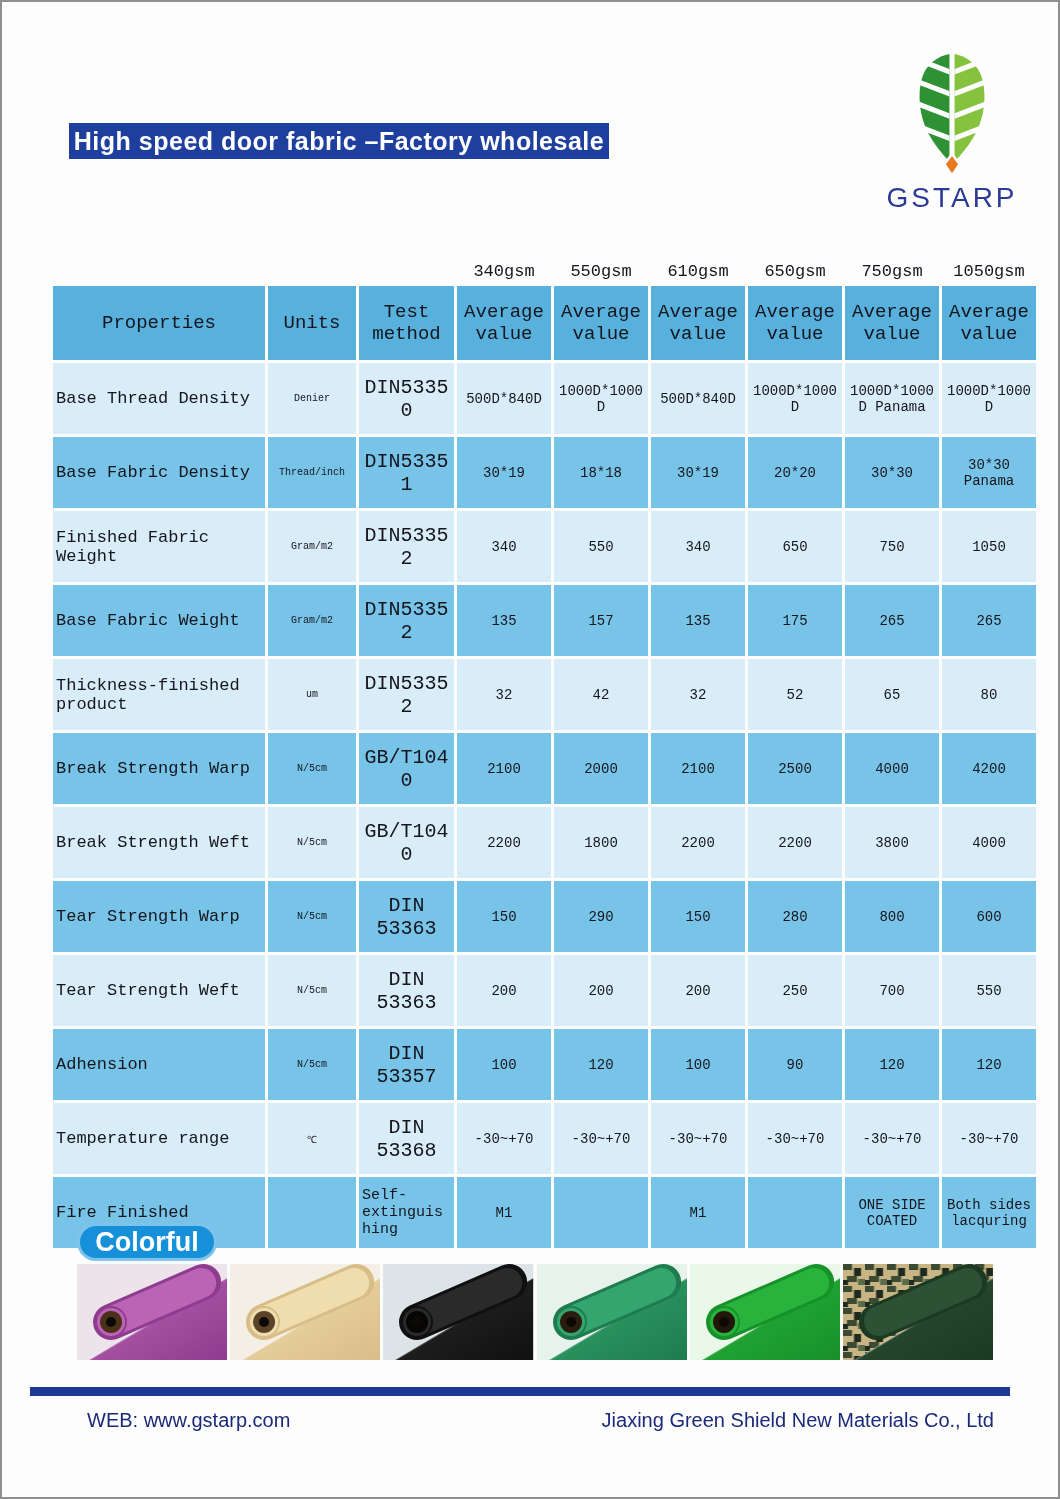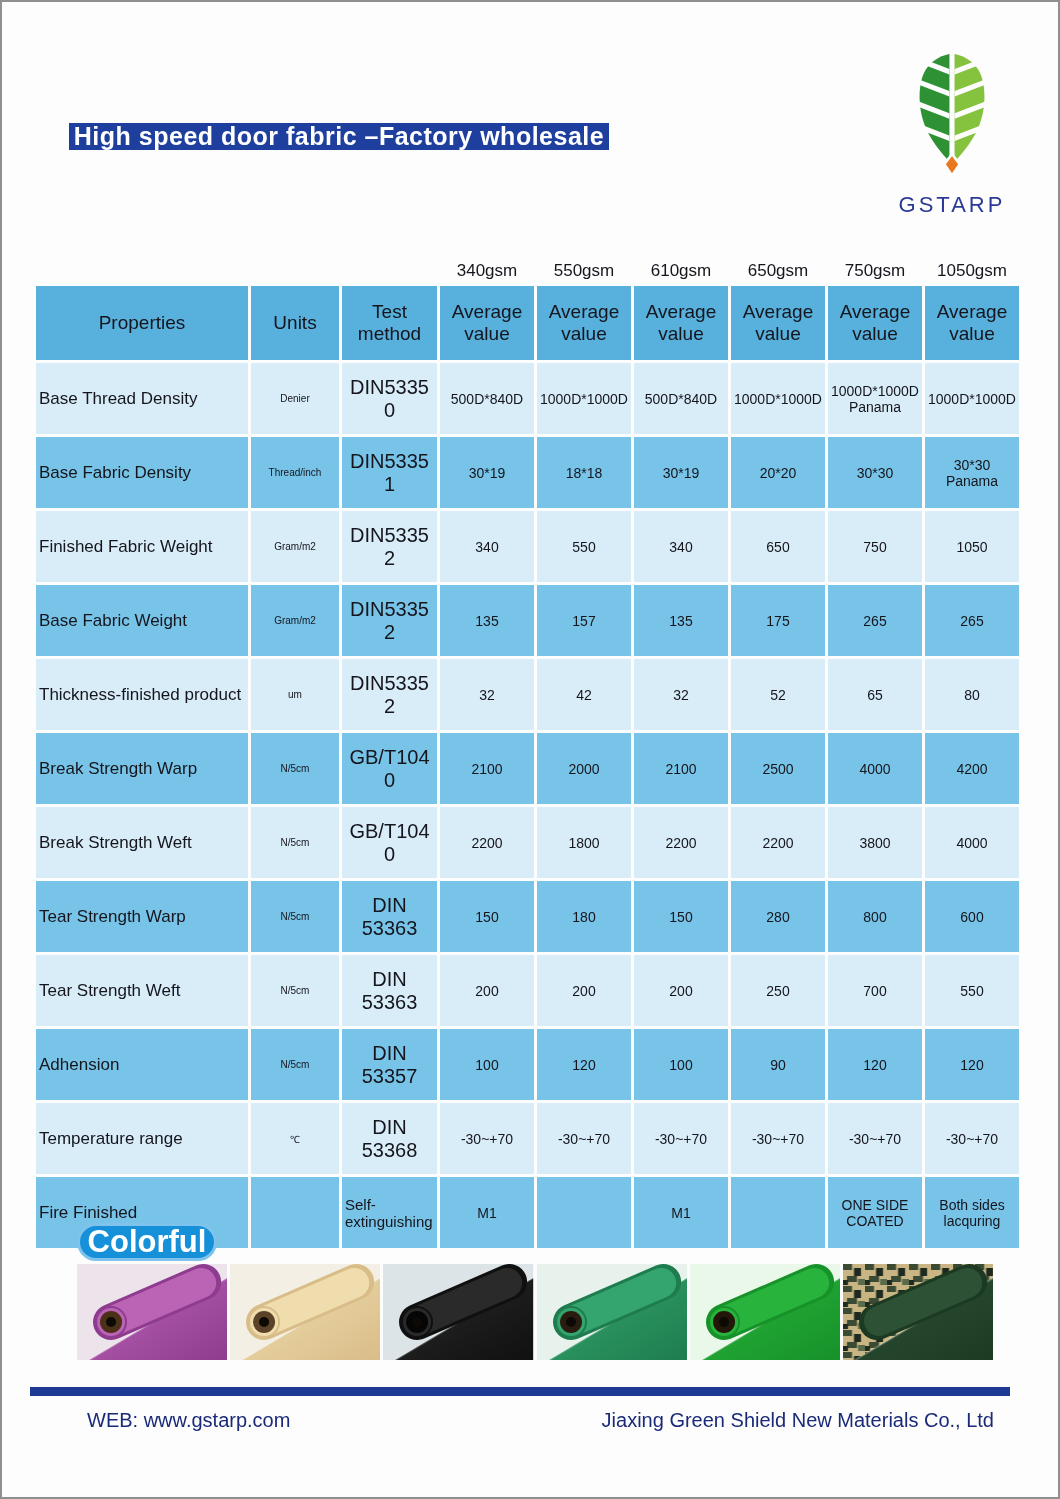--- a/index.html
+++ b/index.html
@@ -1,46 +1,46 @@
 <!DOCTYPE html>
 <html style="--banner_blue: #1e3f9e; --header_blue: #57b1dc; --row_medium: #77c4e8; --row_light: #d9edf8; --pill_blue: #1691d9; --footer_navy: #1c3a94; --footer_text: #1b2a78; --logo_blue: #2b3a96; --leaf_dark: #2e9134; --leaf_light: #85c23e; --leaf_orange: #e8791f; --text_dark: #16161e;"><head>
 <meta charset="utf-8">
 <style>
   html,body{margin:0;padding:0;background:#e9e9e9;}
   .page{position:relative;width:1060px;height:1499px;background:#fdfdfd;
         border:2px solid #8f8f8f;box-sizing:border-box;overflow:hidden;
         font-family:"Liberation Sans",sans-serif;color:var(--text_dark,#16161e);}
 
   
-  .banner{position:absolute;left:67px;top:121px;width:540px;height:27px;
+  .banner{position:absolute;left:67px;top:121px;width:540px;height:36px;
           background:var(--banner_blue,#1e3f9e);color:#fff;font-size:25px;font-weight:bold;
           display:flex;align-items:center;justify-content:center;letter-spacing:.5px;}
   .logo{position:absolute;left:855px;top:48px;width:190px;text-align:center;}
   .logo svg{width:100px;height:128px;display:block;margin:0 auto;}
-  .logo-text{margin-top:14px;font-size:22px;letter-spacing:3px;color:var(--logo_blue,#2b3a96);}
+  .logo-text{margin-top:4px;font-size:28px;letter-spacing:3px;color:var(--logo_blue,#2b3a96);}
 
   
-  .tbl-wrap{position:absolute;left:31px;top:254px;width:962px;}
+  .tbl-wrap{position:absolute;left:48px;top:254px;width:962px;font-family:Liberation Mono, monospace;}
   table.tbl{border-collapse:separate;border-spacing:3px;table-layout:fixed;width:962px;}
   .tbl td,.tbl th{vertical-align:middle;text-align:center;padding:2px 3px;
                   word-wrap:break-word;color:#15151d;}
   .tbl tr.gsm-row td{background:transparent;height:24px;font-size:17px;padding:0;}
   .tbl tr.head th{background:var(--header_blue,#57b1dc);height:70px;font-size:19px;font-weight:400;}
   .tbl tr.data td{height:67px;font-size:14px;}
   .tbl tr.data td:nth-child(1){text-align:left;font-size:17px;}
   .tbl tr.data td:nth-child(2){font-size:10px;}
   .tbl tr.data td:nth-child(3){font-size:20px;}
   .tbl tr.row-light td{background:var(--row_light,#d9edf8);}
   .tbl tr.row-med td{background:var(--row_medium,#77c4e8);}
   .tbl tr.data:last-child td:nth-child(3){text-align:left;font-size:15px;}
 
   
   .pill{position:absolute;left:75px;top:1221px;width:140px;height:38px;border-radius:20px;
         background:var(--pill_blue,#1691d9);border:3px solid #7fc3ec;box-sizing:border-box;
-        color:#fff;font-size:31px;font-weight:bold;display:flex;align-items:center;justify-content:center;}
+        color:#fff;font-size:27px;font-weight:bold;display:flex;align-items:center;justify-content:center;}
   .rolls{position:absolute;left:75px;top:1262px;width:916px;height:96px;display:flex;gap:3px;}
   .roll{flex:1;height:96px;}
   .roll svg{width:100%;height:100%;display:block;}
 
   
   .footer-rule{position:absolute;left:28px;top:1385px;width:980px;height:9px;
                background:var(--footer_navy,#1c3a94);}
   .footer-row{position:absolute;left:28px;top:1407px;width:980px;display:flex;
               justify-content:space-between;box-sizing:border-box;padding:0 16px 0 57px;
               font-size:20px;color:var(--footer_text,#1b2a78);text-align:center;}
@@ -196,21 +196,21 @@
             <td>2200</td>
             <td>2200</td>
             <td>3800</td>
             <td>4000</td>
           </tr>
           <tr class="data row-med">
             <td>Tear Strength Warp</td>
             <td>N/5cm</td>
             <td>DIN 53363</td>
             <td>150</td>
-            <td>180</td>
+            <td>290</td>
             <td>150</td>
             <td>280</td>
             <td>800</td>
             <td>600</td>
           </tr>
           <tr class="data row-light">
             <td>Tear Strength Weft</td>
             <td>N/5cm</td>
             <td>DIN 53363</td>
             <td>200</td>

